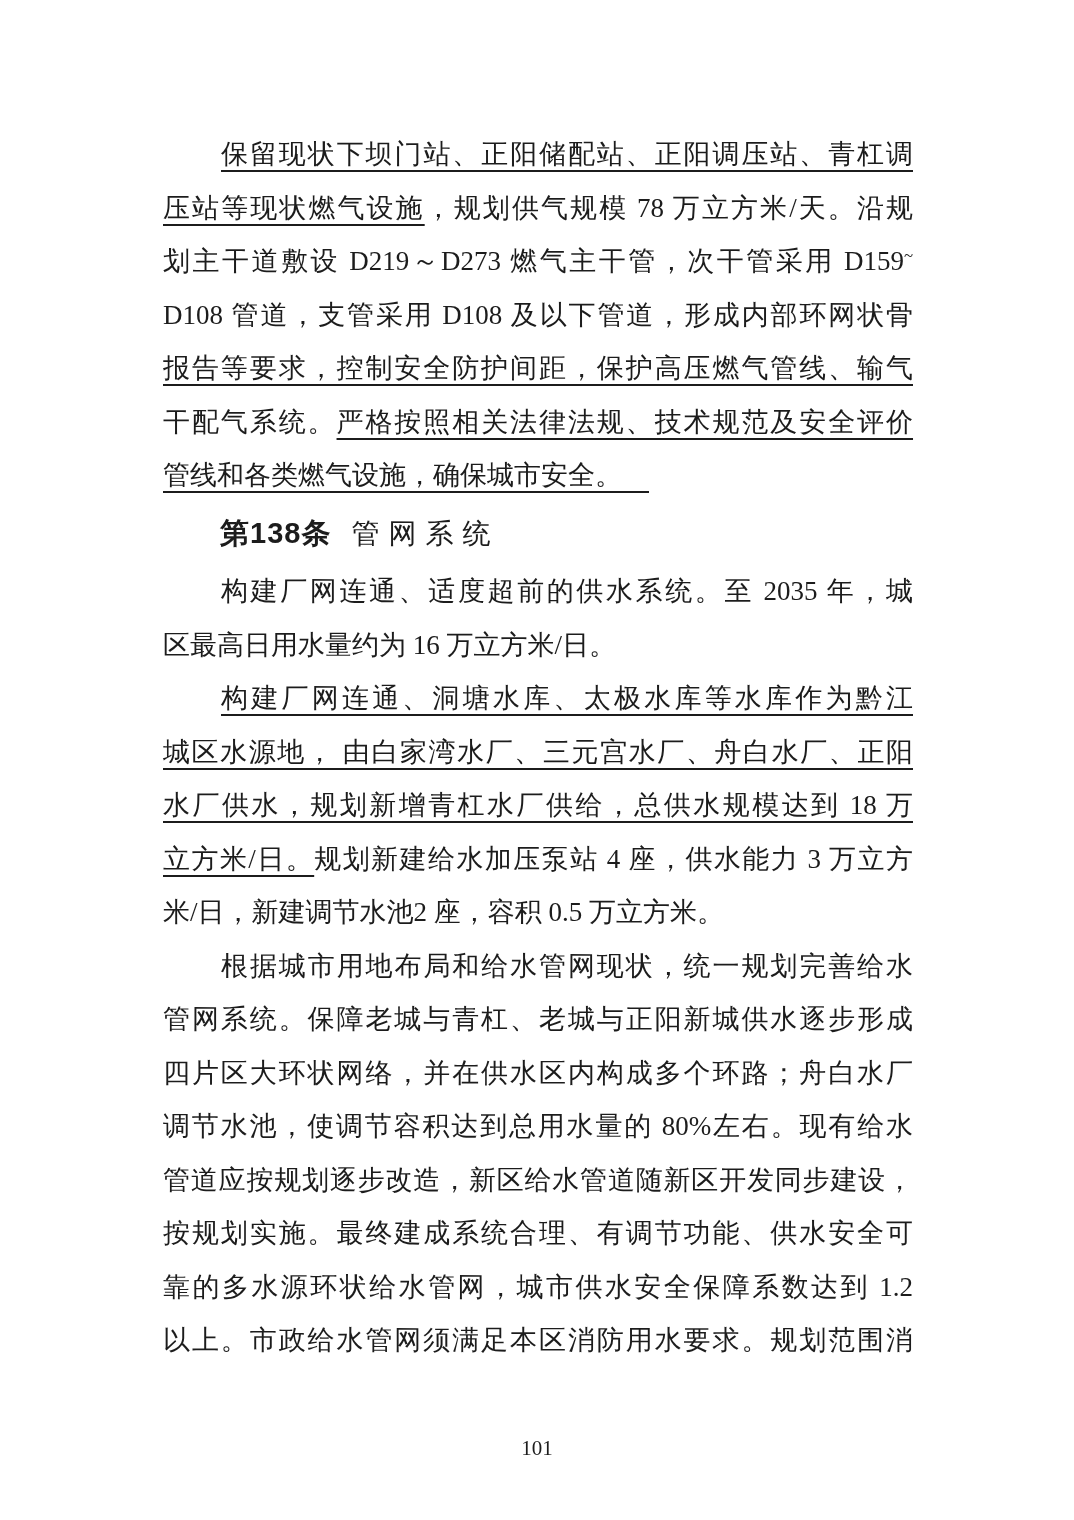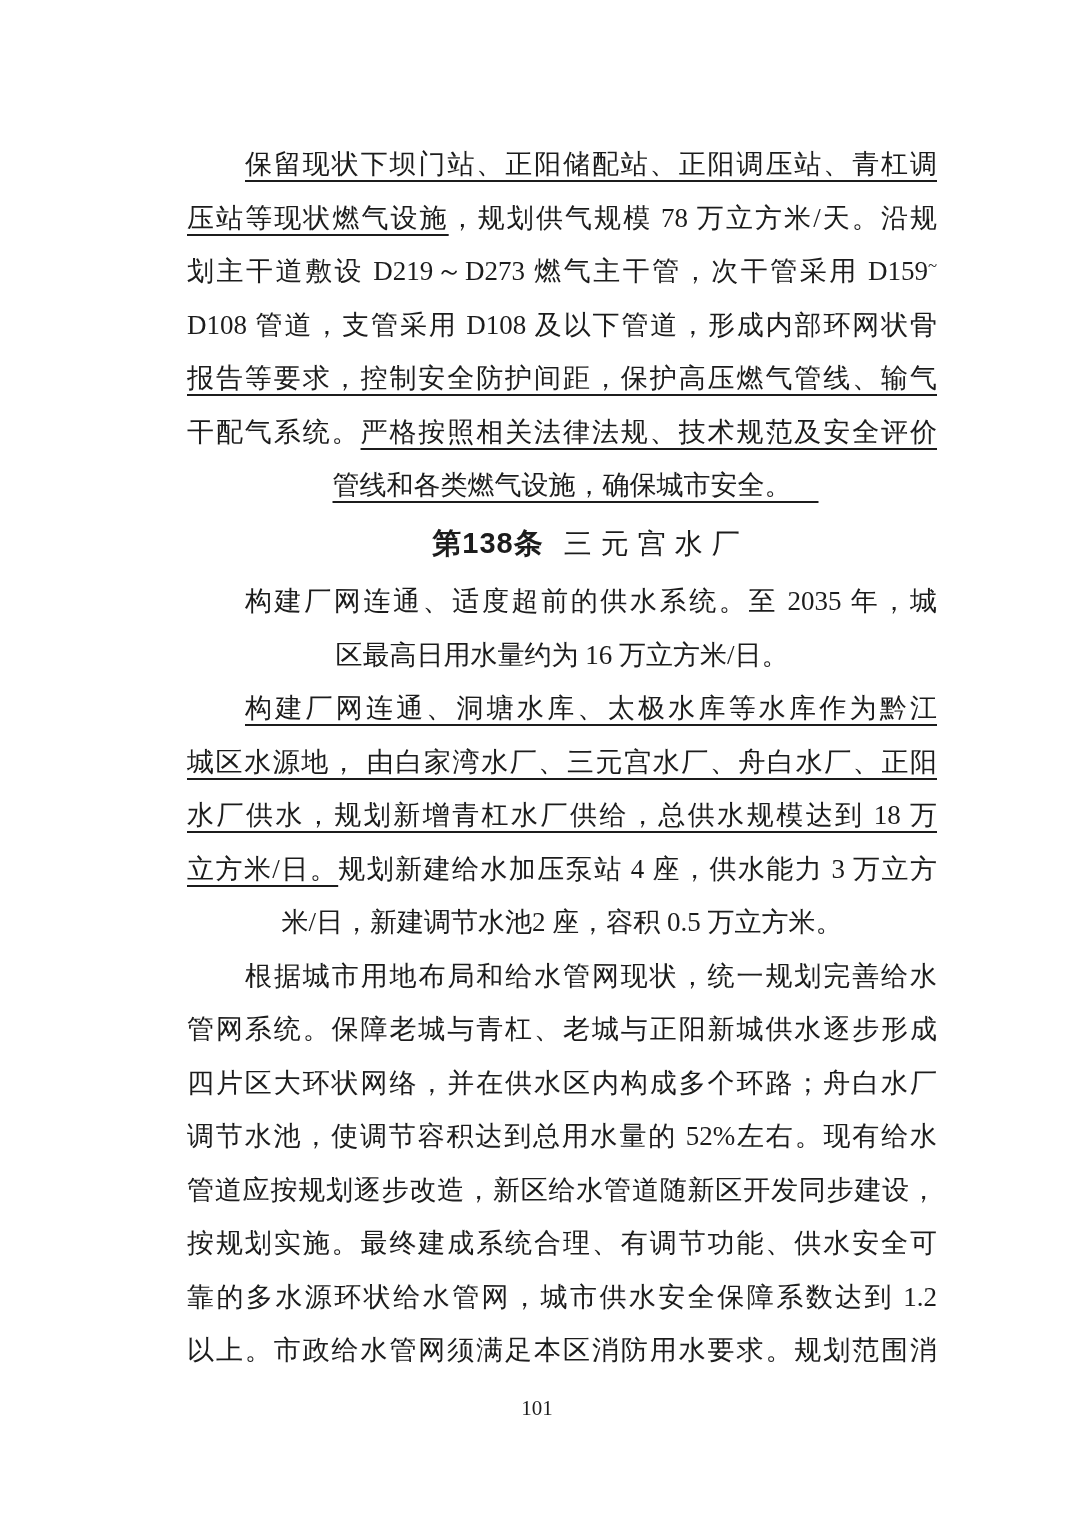--- a/index.html
+++ b/index.html
@@ -12,29 +12,28 @@
     width: 1074px;
     height: 1520px;
     background: #ffffff;
     font-family: "Liberation Serif", serif;
     color: #1c1c1c;
     overflow: hidden;
   }
   .textblock {
     position: absolute;
     left: 163px;
-    top: 138px;
+    top: 128px;
     width: 750px;
-    margin-left: 24px;
   }
   .line {
     min-height: 53.5px;
     line-height: 53.5px;
     font-size: 27px;
-    text-align: center;
+    text-align: left;
   }
   .just {
     text-align: justify;
     text-align-last: justify;
   }
   .ind {
     padding-left: 58px;
   }
   .u {
     text-decoration: underline;
@@ -57,21 +56,21 @@
     font-size: 29px;
     letter-spacing: 1px;
   }
   .htitle {
     margin-left: 20px;
     font-size: 28px;
     letter-spacing: 9px;
   }
   .pagenum {
     position: absolute;
-    top: 1396px;
+    top: 1436px;
     left: 0;
     width: 100%;
     text-align: center;
     font-size: 21px;
     color: #1c1c1c;
   }
 </style>
 </head>
 <body>
 
@@ -80,34 +79,34 @@
     <div id="para-gas">
         <div class="line just ind"><span class="u">保留现状下坝门站、正阳储配站、正阳调压站、青杠调</span></div>
         <div class="line just"><span class="u">压站等现状燃气设施</span><span>，规划供气规模 78 万立方米/天。沿规</span></div>
         <div class="line just"><span>划主干道敷设 D219～D273 燃气主干管，次干管采用 D159</span><sup>~</sup></div>
         <div class="line just"><span>D108 管道，支管采用 D108 及以下管道，形成内部环网状骨</span></div>
         <div class="line just"><span class="u">报告等要求，控制安全防护间距，保护高压燃气管线、输气</span></div>
         <div class="line just"><span>干配气系统。</span><span class="u">严格按照相关法律法规、技术规范及安全评价</span></div>
         <div class="line"><span class="u">管线和各类燃气设施，确保城市安全。　</span></div>
       </div>
     <div class="line heading">
-      <span class="clause">第138条</span><span class="htitle">三元宫水厂</span>
+      <span class="clause">第138条</span><span class="htitle">管网系统</span>
     </div>
     <div id="para-water">
         <div class="line just ind"><span>构建厂网连通、适度超前的供水系统。至 2035 年，城</span></div>
         <div class="line"><span>区最高日用水量约为 16 万立方米/日。</span></div>
         <div class="line just ind"><span class="u">构建厂网连通、洞塘水库、太极水库等水库作为黔江</span></div>
         <div class="line just"><span class="u">城区水源地， 由白家湾水厂、三元宫水厂、舟白水厂、正阳</span></div>
         <div class="line just"><span class="u">水厂供水，规划新增青杠水厂供给，总供水规模达到 18 万</span></div>
         <div class="line just"><span class="u">立方米/日。</span><span>规划新建给水加压泵站 4 座，供水能力 3 万立方</span></div>
         <div class="line"><span>米/日，新建调节水池2 座，容积 0.5 万立方米。</span></div>
         <div class="line just ind"><span>根据城市用地布局和给水管网现状，统一规划完善给水</span></div>
         <div class="line just"><span>管网系统。保障老城与青杠、老城与正阳新城供水逐步形成</span></div>
         <div class="line just"><span>四片区大环状网络，并在供水区内构成多个环路；舟白水厂</span></div>
-        <div class="line just"><span>调节水池，使调节容积达到总用水量的 52%左右。现有给水</span></div>
+        <div class="line just"><span>调节水池，使调节容积达到总用水量的 80%左右。现有给水</span></div>
         <div class="line just"><span>管道应按规划逐步改造，新区给水管道随新区开发同步建设，</span></div>
         <div class="line just"><span>按规划实施。最终建成系统合理、有调节功能、供水安全可</span></div>
         <div class="line just"><span>靠的多水源环状给水管网，城市供水安全保障系数达到 1.2</span></div>
         <div class="line just"><span>以上。市政给水管网须满足本区消防用水要求。规划范围消</span></div>
       </div>
   </div>
   <div class="pagenum">101</div>
 </div>
 
 </body></html>

